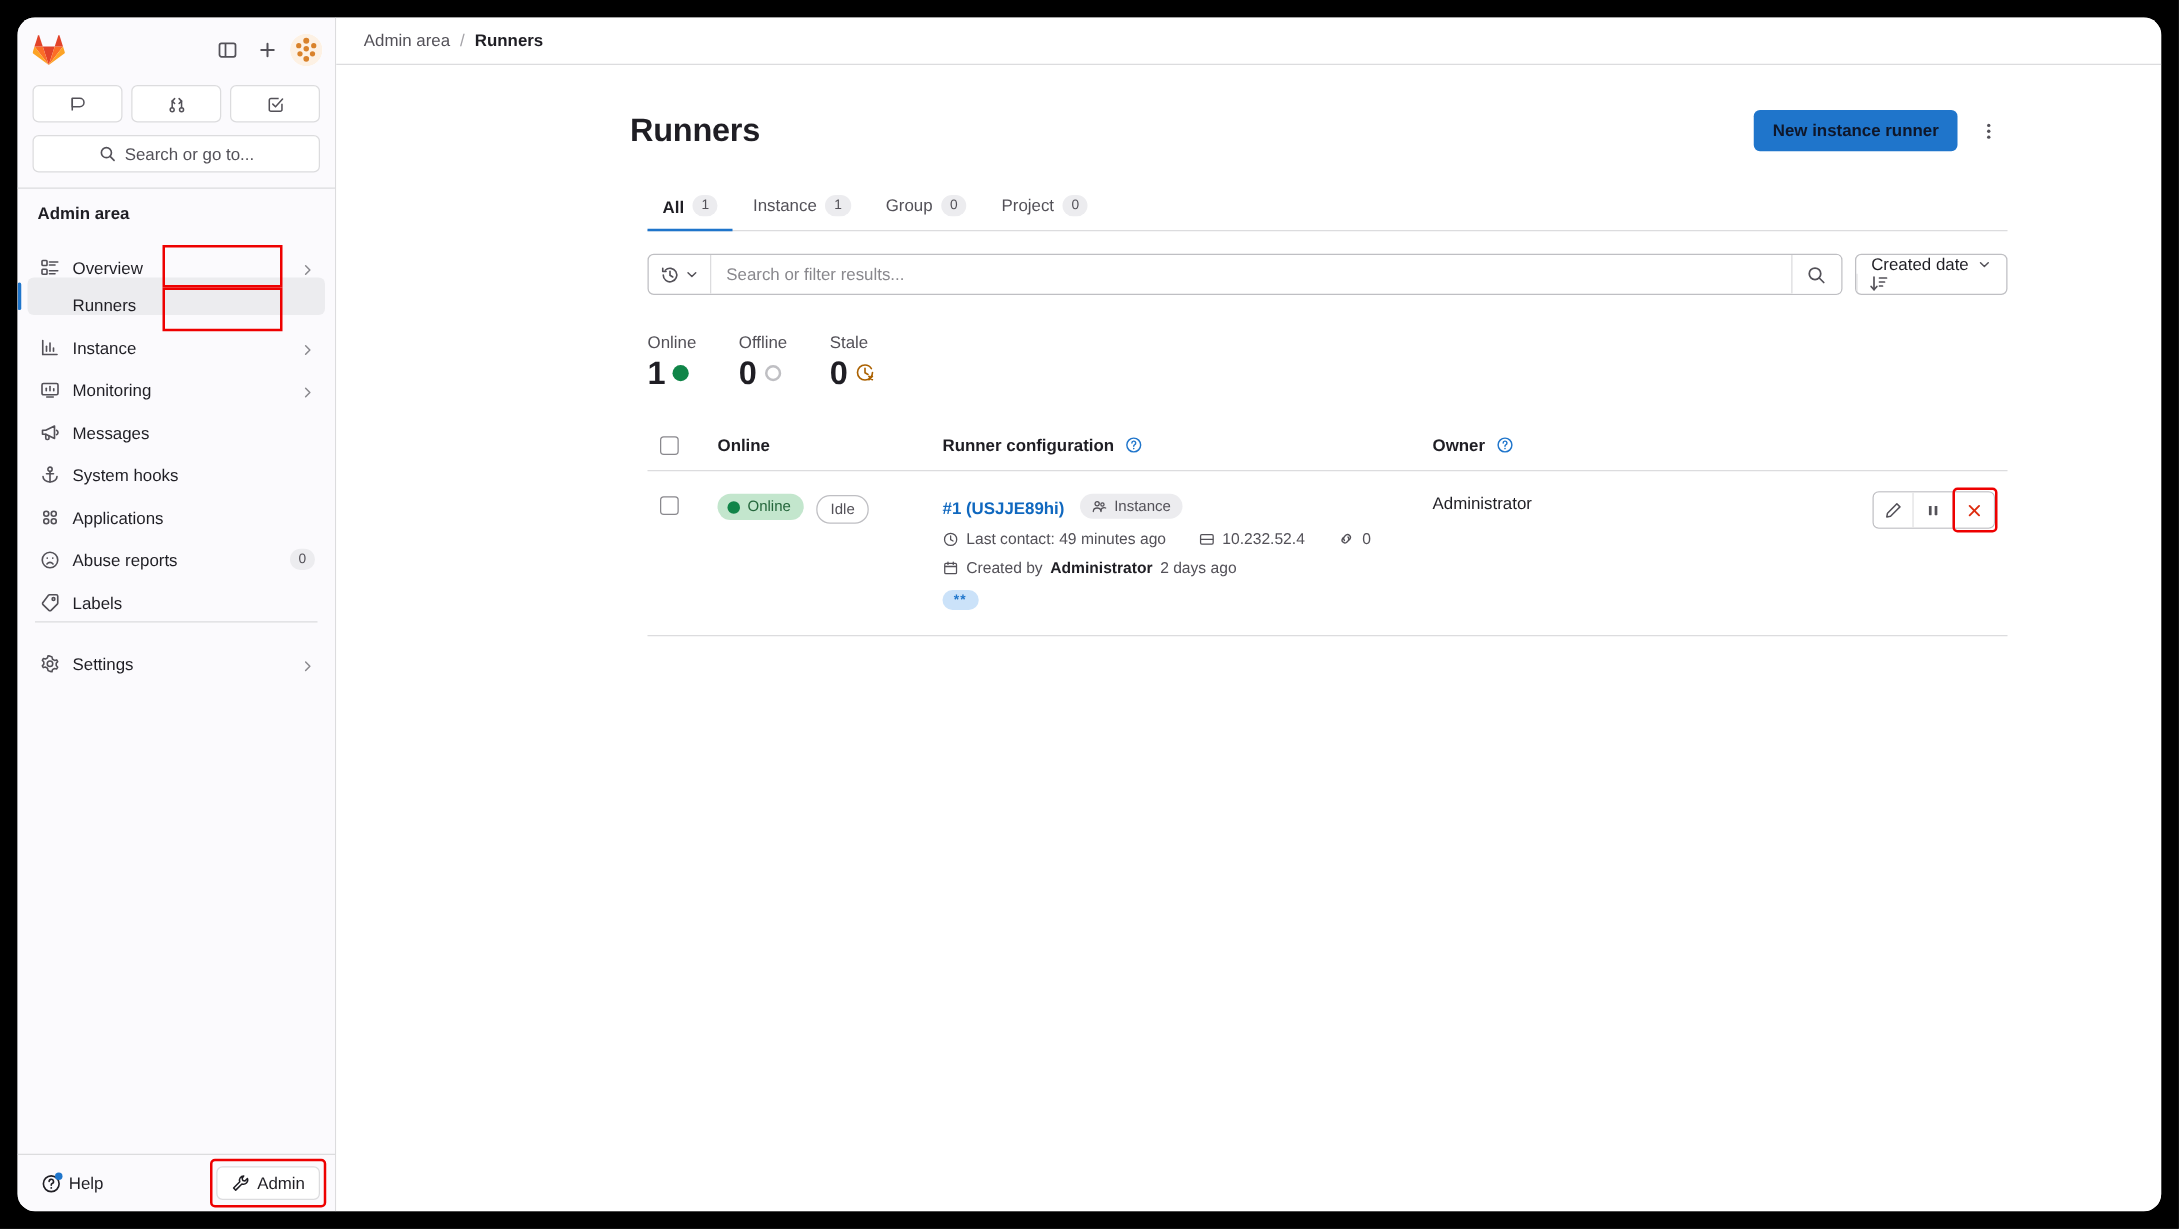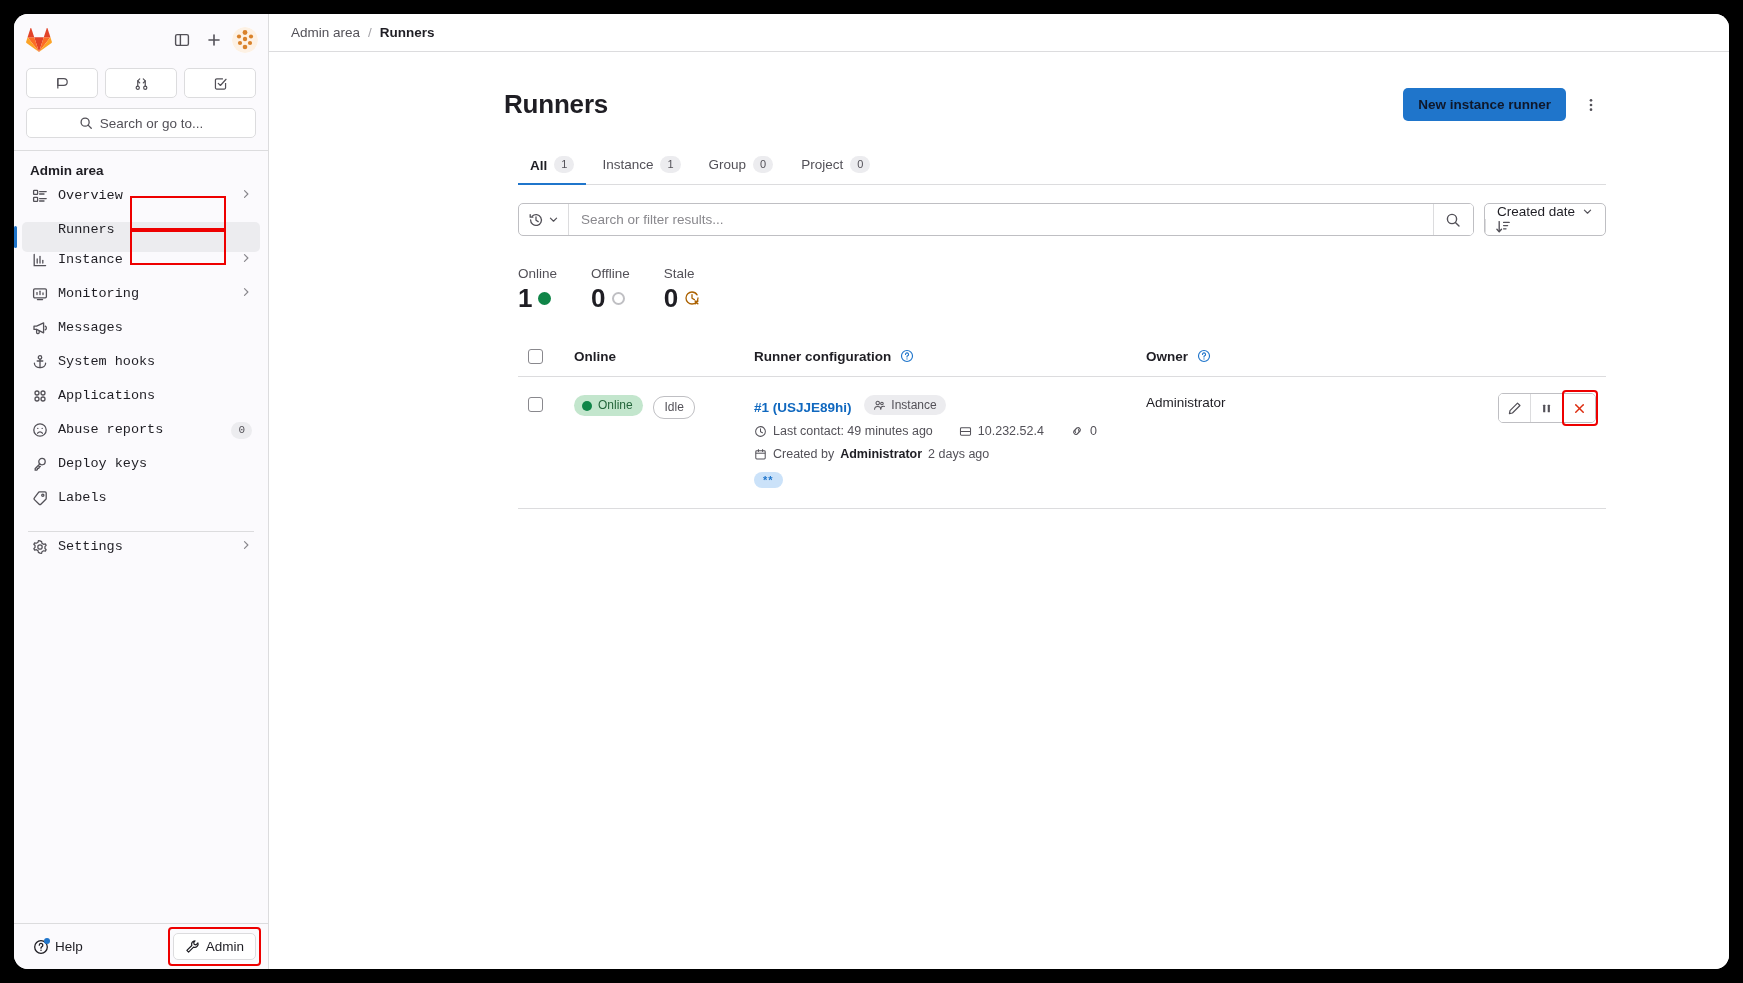--- a/index.html
+++ b/index.html
@@ -89,30 +89,29 @@
 
   .sb-heading {
     font-size: 13.5px;
     font-weight: bold;
     color: #1f1e24;
     padding: 6px 16px 10px 16px;
   }
 
   .nav-item {
     display: flex;
-    align-items: flex-start;
+    align-items: flex-end;
     height: 34px;
     margin: 0 8px;
     padding: 0 8px;
     border-radius: 5px;
     color: #1f1e24;
     font-size: 13.5px;
     cursor: pointer;
     position: relative;
-    font-family: Liberation Mono, monospace;
   }
   .nav-ico {
     width: 20px; height: 16px;
     margin-right: 8px;
     display: flex; align-items: center; justify-content: center;
     color: #535158;
     flex: 0 0 20px;
   }
   .nav-label { flex: 1; white-space: nowrap; }
   .nav-chevron { color: #89888d; display:flex; align-items:center; }
@@ -657,29 +656,20 @@
             <circle cx="8" cy="8" r="6.2"></circle>
             <circle cx="5.8" cy="6.4" r="0.7" fill="currentColor" stroke="none"></circle>
             <circle cx="10.2" cy="6.4" r="0.7" fill="currentColor" stroke="none"></circle>
             <path d="M5.6 11.2c.7-.9 1.5-1.3 2.4-1.3s1.7.4 2.4 1.3"></path>
           </svg>
         </span>
         <span class="nav-label">Abuse reports</span>
         <span class="nav-badge">0</span>
       </div>
 
-      <div class="nav-item">
-        <span class="nav-ico">
-          <svg width="16" height="16" viewBox="0 0 16 16" fill="none" stroke="currentColor" stroke-width="1.3" stroke-linecap="round">
-            <circle cx="10" cy="5.6" r="3.2"></circle>
-            <path d="M7.8 7.9L3.2 12.5v1.6h1.6l.6-.6v-1.2h1.2l.6-.6v-1.2h1.1"></path>
-          </svg>
-        </span>
-        <span class="nav-label">Deploy keys</span>
-      </div>
 
       <div class="nav-item">
         <span class="nav-ico">
           <svg width="16" height="16" viewBox="0 0 16 16" fill="none" stroke="currentColor" stroke-width="1.3" stroke-linejoin="round">
             <path d="M7.6 1.8H13a1.2 1.2 0 0 1 1.2 1.2v5.4a1.2 1.2 0 0 1-.35.85l-5 5a1.2 1.2 0 0 1-1.7 0L2.4 9.65a1.2 1.2 0 0 1 0-1.7l4.35-5.8z"></path>
             <circle cx="10.8" cy="5.2" r="1.1"></circle>
           </svg>
         </span>
         <span class="nav-label">Labels</span>
       </div>

